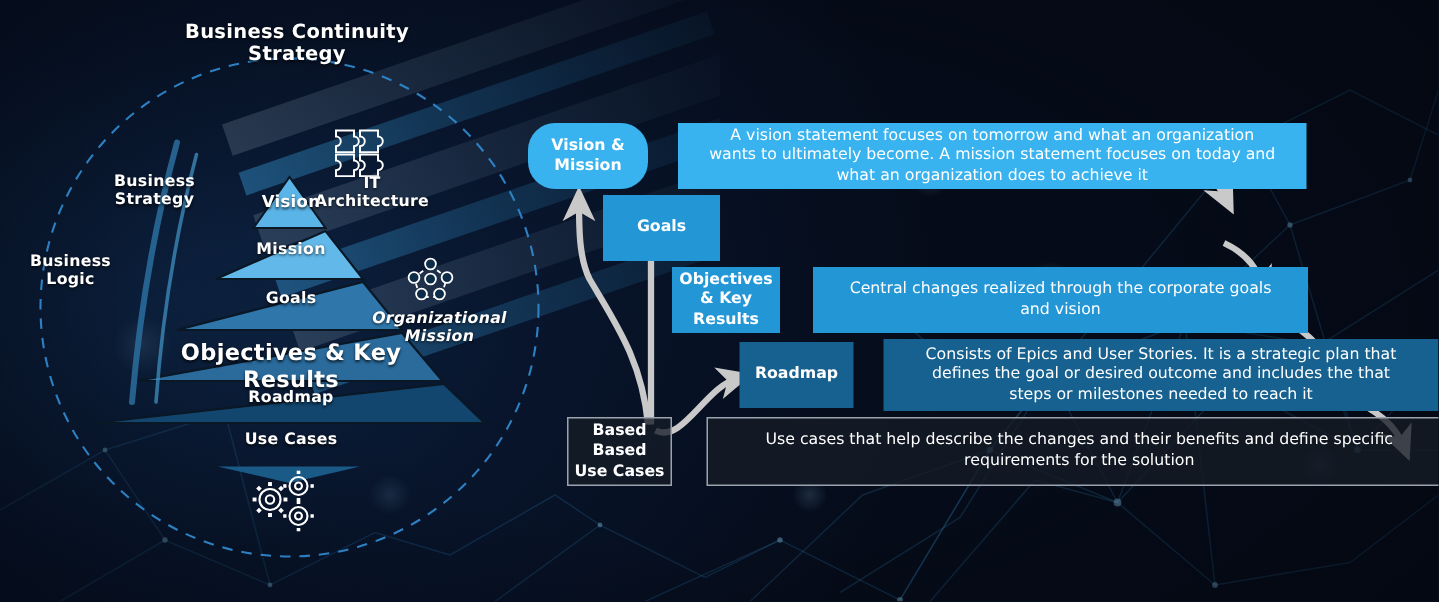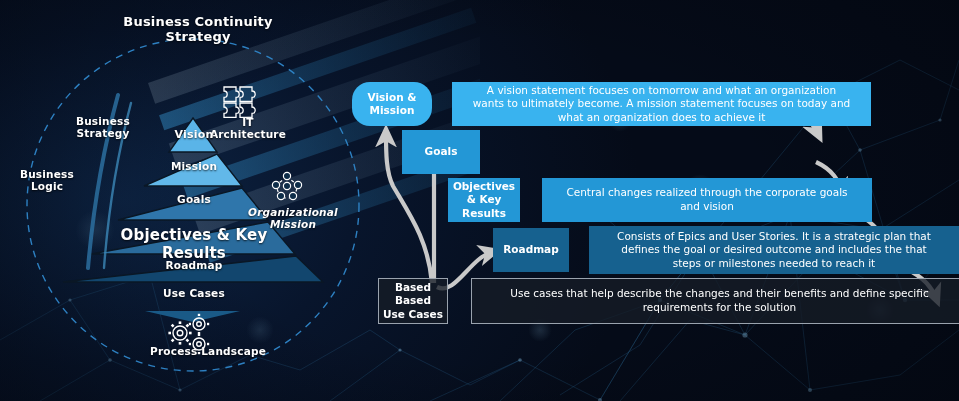--- a/index.html
+++ b/index.html
@@ -222,21 +222,20 @@
   </div>
   <div class="lbl t-bizlogic">
     <span>Business</span><br><span>Logic</span>
   </div>
   <div class="lbl t-it">
     <span>IT</span><br><span>Architecture</span>
   </div>
   <div class="lbl t-org">
     <span>Organizational</span><br><span>Mission</span>
   </div>
-  <div class="lbl t-proc">Process Landscape</div>
 
   <div class="lbl t-vision">Vision</div>
   <div class="lbl t-mission">Mission</div>
   <div class="lbl t-goals">Goals</div>
   <div class="lbl t-okr">Objectives &amp; Key Results</div>
   <div class="lbl t-roadmap">Roadmap</div>
   <div class="lbl t-usecases">Use Cases</div>
 
   <svg class="arrows" width="959" height="401">
     <defs>

